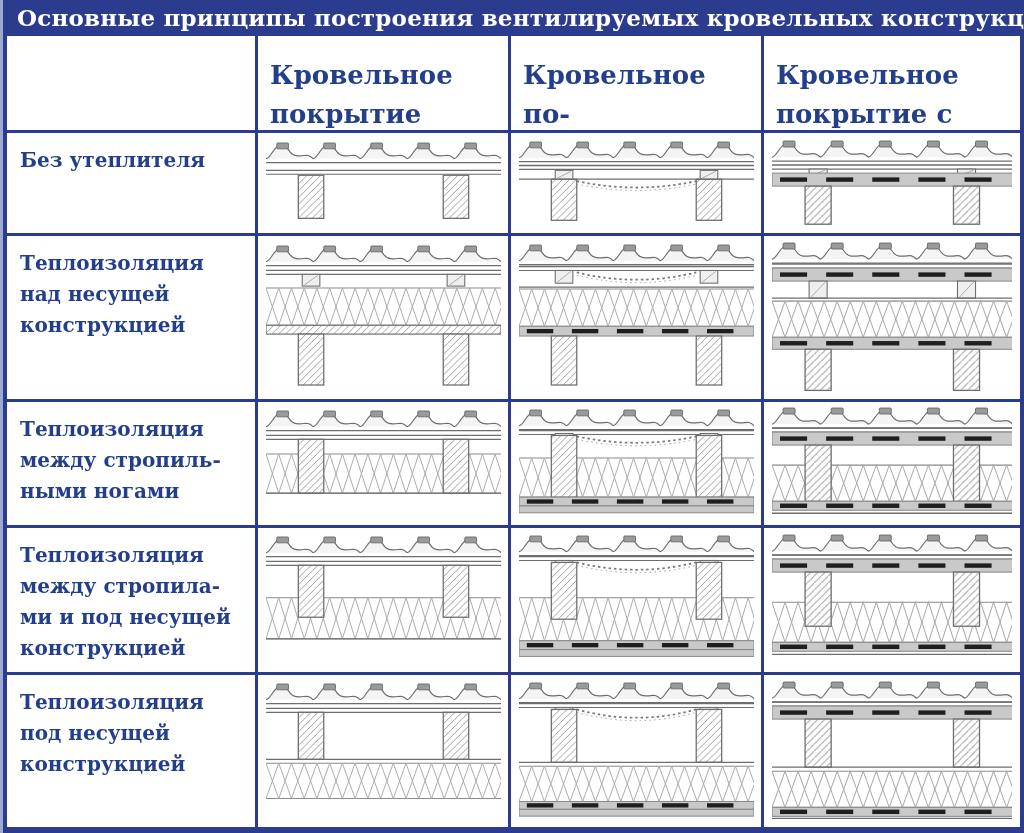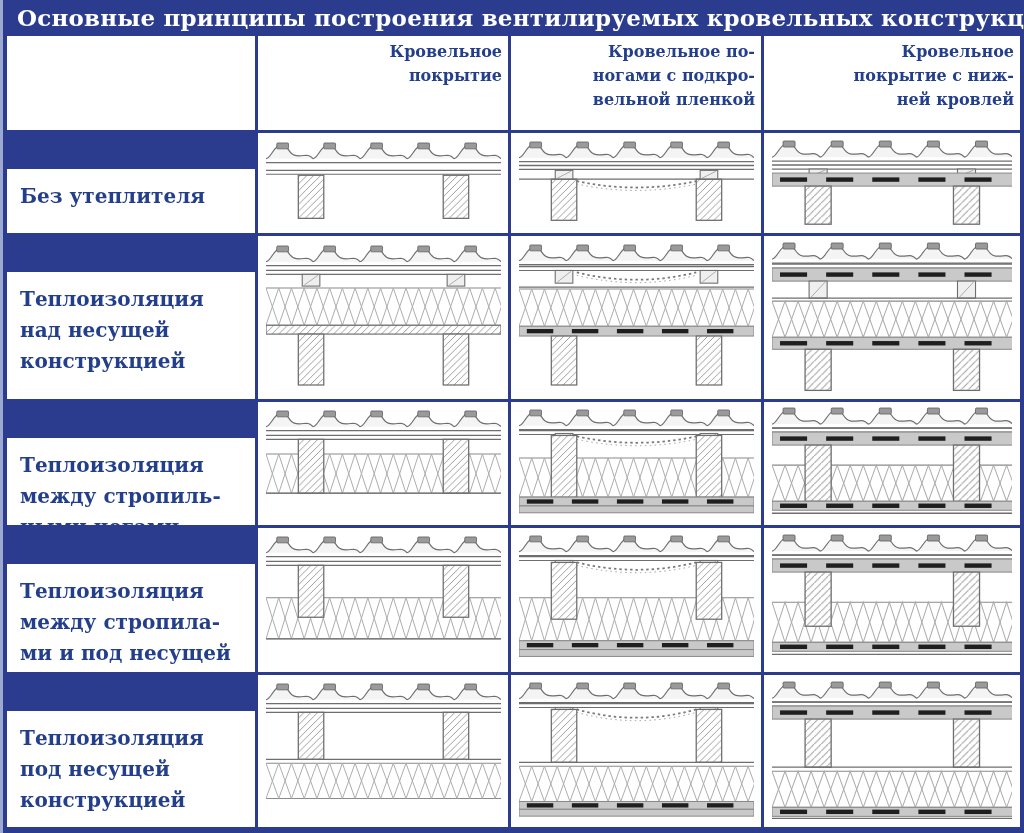--- a/index.html
+++ b/index.html
@@ -32,34 +32,32 @@
     padding:0 4px 6px 4px;
     background:#2b3c8e;
   }
   .cell{
     background:#ffffff;
     overflow:hidden;
   }
   .colheader{
     color:#233e8b;
     font-weight:bold;
-    font-size:16px;
+    font-size:26px;
     line-height:1.5;
-    padding:4px 6px 0 12px;
+    padding:20px 6px 0 12px;
     white-space:pre-line;
-    text-align:right;
   }
   .rowlabel{
     color:#233e8b;
     font-weight:bold;
     font-size:20px;
     line-height:1.55;
     padding:12px 22px 0 13px;
     white-space:pre-line;
-    margin-top:36px;
   }
   .diag{
     display:flex;
     align-items:center;
     justify-content:center;
   }
   .diag svg{width:94%;height:auto;display:block;}
 </style>
 </head>
 <body>

